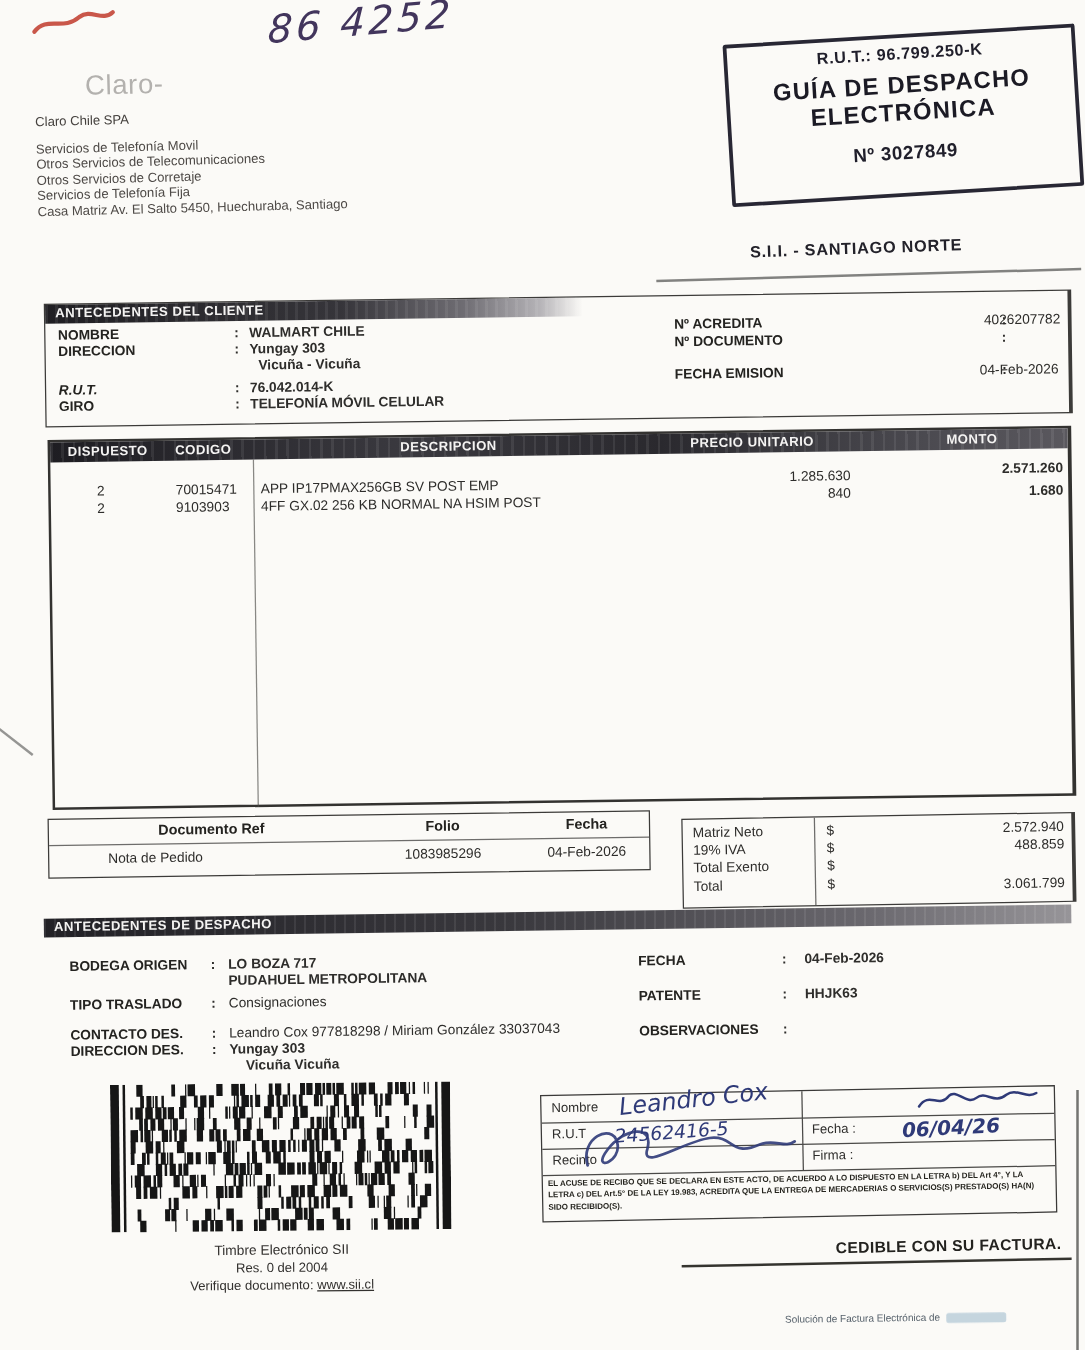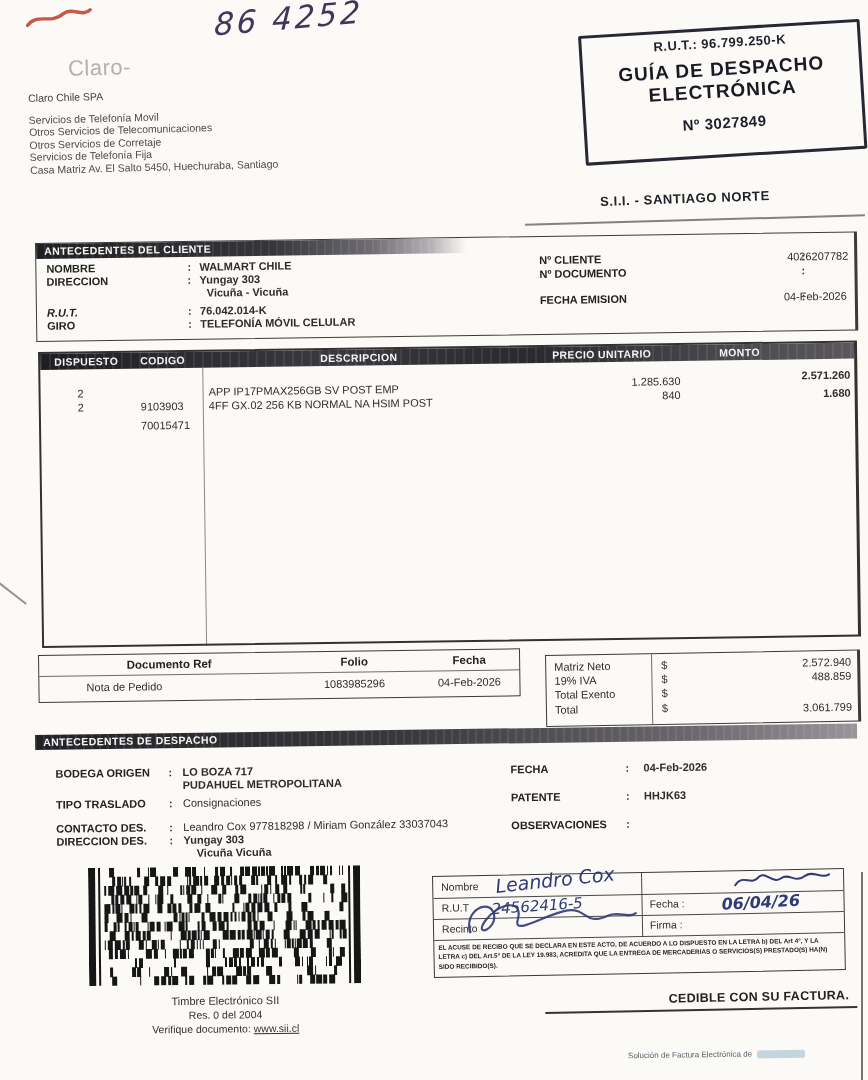--- a/index.html
+++ b/index.html
@@ -87,45 +87,45 @@
     <span class="abs val b" style="left:170px;top:45px;">Vicuña -  Vicuña</span>
 
     <span class="abs lab" style="left:10px;top:63px;font-style:italic;">R.U.T.</span>
     <span class="abs colon" style="left:151px;top:63px;">:</span>
     <span class="abs val b" style="left:163px;top:63px;">76.042.014-K</span>
 
     <span class="abs lab" style="left:10px;top:76px;">GIRO</span>
     <span class="abs colon" style="left:151px;top:76px;">:</span>
     <span class="abs val b" style="left:163px;top:76px;">TELEFONÍA MÓVIL CELULAR</span>
 
-    <span class="abs lab" style="left:503px;top:17px;">Nº CLIENTE</span>
+    <span class="abs lab" style="left:503px;top:17px;">Nº ACREDITA</span>
     <span class="abs colon" style="left:765px;top:17px;">:</span>
     <span class="abs val right" style="left:640px;top:17px;width:172px;">4026207782</span>
 
     <span class="abs lab" style="left:503px;top:31px;">Nº DOCUMENTO</span>
     <span class="abs colon" style="left:765px;top:31px;">:</span>
 
     <span class="abs lab" style="left:503px;top:57px;">FECHA EMISION</span>
     <span class="abs colon" style="left:765px;top:57px;">:</span>
     <span class="abs val right" style="left:640px;top:57px;width:170px;">04-Feb-2026</span>
   </div>
 
   <div class="abs box" style="left:38px;top:352px;width:819px;height:296px;border-width:2px;border-right-width:3px;border-color:#333230;transform:rotate(-0.8deg);transform-origin:left top;">
     <div class="bar bar-items" style="position:absolute;left:0;top:0;width:100%;height:16px;line-height:16px;">
       <span class="abs" style="left:14px;top:0;">DISPUESTO</span>
       <span class="abs" style="left:100px;top:0;">CODIGO</span>
       <span class="abs" style="left:280px;top:0;">DESCRIPCION</span>
       <span class="abs" style="left:512px;top:0;">PRECIO UNITARIO</span>
-      <span class="abs" style="left:679px;top:0;text-align:center;">MONTO</span>
+      <span class="abs" style="left:717px;top:0;text-align:center;">MONTO</span>
     </div>
     <div class="vline abs" style="left:162px;top:16px;height:278px;opacity:.65;"></div>
 
     <div>
       <span class="abs val center" style="left:10px;top:34px;width:60px;">2</span>
-      <span class="abs val" style="left:100px;top:34px;margin-top:33px;">70015471</span>
+      <span class="abs val" style="left:100px;top:34px;">70015471</span>
       <span class="abs val" style="left:168px;top:34px;">APP IP17PMAX256GB SV POST EMP</span>
       <span class="abs val right" style="left:520px;top:30px;width:120px;">1.285.630</span>
       <span class="abs val right b" style="left:690px;top:26px;width:120px;">2.571.260</span>
     </div>
 
     <div>
       <span class="abs val center" style="left:10px;top:48px;width:60px;">2</span>
       <span class="abs val" style="left:100px;top:48px;">9103903</span>
       <span class="abs val" style="left:168px;top:48px;">4FF GX.02 256 KB NORMAL NA HSIM POST</span>
       <span class="abs val right" style="left:520px;top:44px;width:120px;">840</span>

